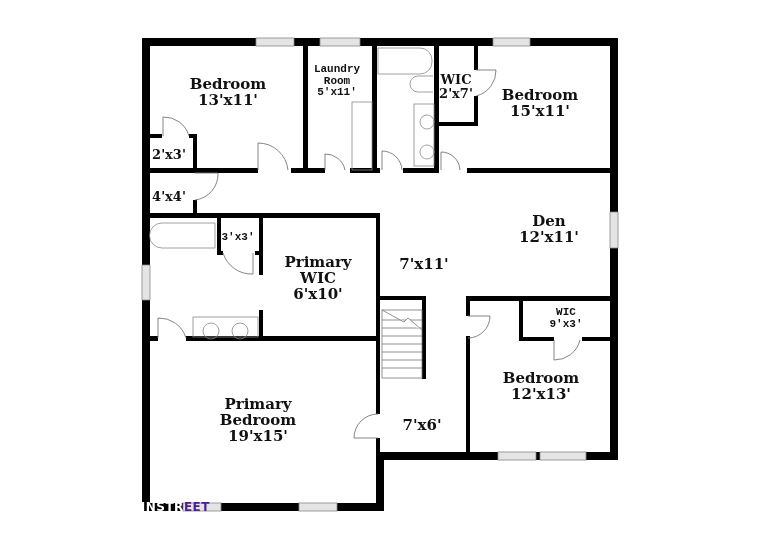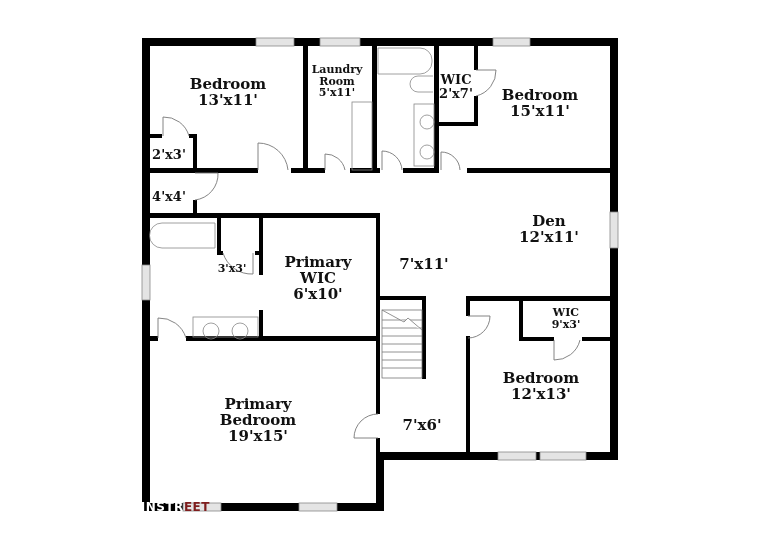--- a/index.html
+++ b/index.html
@@ -2,23 +2,23 @@
 <html><head>
 <meta charset="utf-8">
 <style>
   html, body { margin: 0; padding: 0; background: #ffffff; }
   body { width: 760px; height: 553px; position: relative; overflow: hidden; font-family: "DejaVu Serif", "Liberation Serif", serif; }
   #plan { position: absolute; left: 0; top: 0; width: 760px; height: 553px; }
   .label { position: absolute; text-align: center; color: #111; font-weight: bold; line-height: 1.05; transform: translate(-50%, -50%); white-space: nowrap; }
   .label .n, .label .d { display: block; }
   .lg { font-size: 15px; }
   .md { font-size: 13px; }
-  .sm { font-size: 11px; }
+  .sm { font-size: 11px; font-family: Liberation Mono, monospace; }
   .watermark { position: absolute; left: 131px; top: 500px; font-family: "DejaVu Sans", "Liberation Sans", sans-serif; font-weight: bold; font-size: 12px; color: #ffffff; letter-spacing: 0.5px; }
-  .watermark .fade { color: #7f1d1d; }
+  .watermark .fade { color: #4c1d95; }
 </style>
 </head>
 <body>
 
 <svg id="plan" viewBox="0 0 760 553" xmlns="http://www.w3.org/2000/svg">
 
   <g fill="#000">
 
     <rect x="142" y="38" width="476" height="8"></rect>
     <rect x="142" y="38" width="8" height="473"></rect>
@@ -153,21 +153,21 @@
 <div class="label md" style="left:169px; top:197px;text-align:right;">
   <span class="d">4'x4'</span>
 </div>
 <div class="label lg" style="left:424px; top:227px;margin-top:38px;">
   <span class="d">7'x11'</span>
 </div>
 <div class="label lg" style="left:540px; top:230px;margin-left:9px;">
   <span class="n">Den</span>
   <span class="d">12'x11'</span>
 </div>
-<div class="label sm" style="left:232px; top:238px;margin-top:31px;">
+<div class="label sm" style="left:238px; top:238px;">
   <span class="d">3'x3'</span>
 </div>
 <div class="label lg" style="left:318px; top:279px;">
   <span class="n">Primary</span>
   <span class="n">WIC</span>
   <span class="d">6'x10'</span>
 </div>
 <div class="label sm" style="left:566px; top:319px;">
   <span class="n">WIC</span>
   <span class="d">9'x3'</span>

